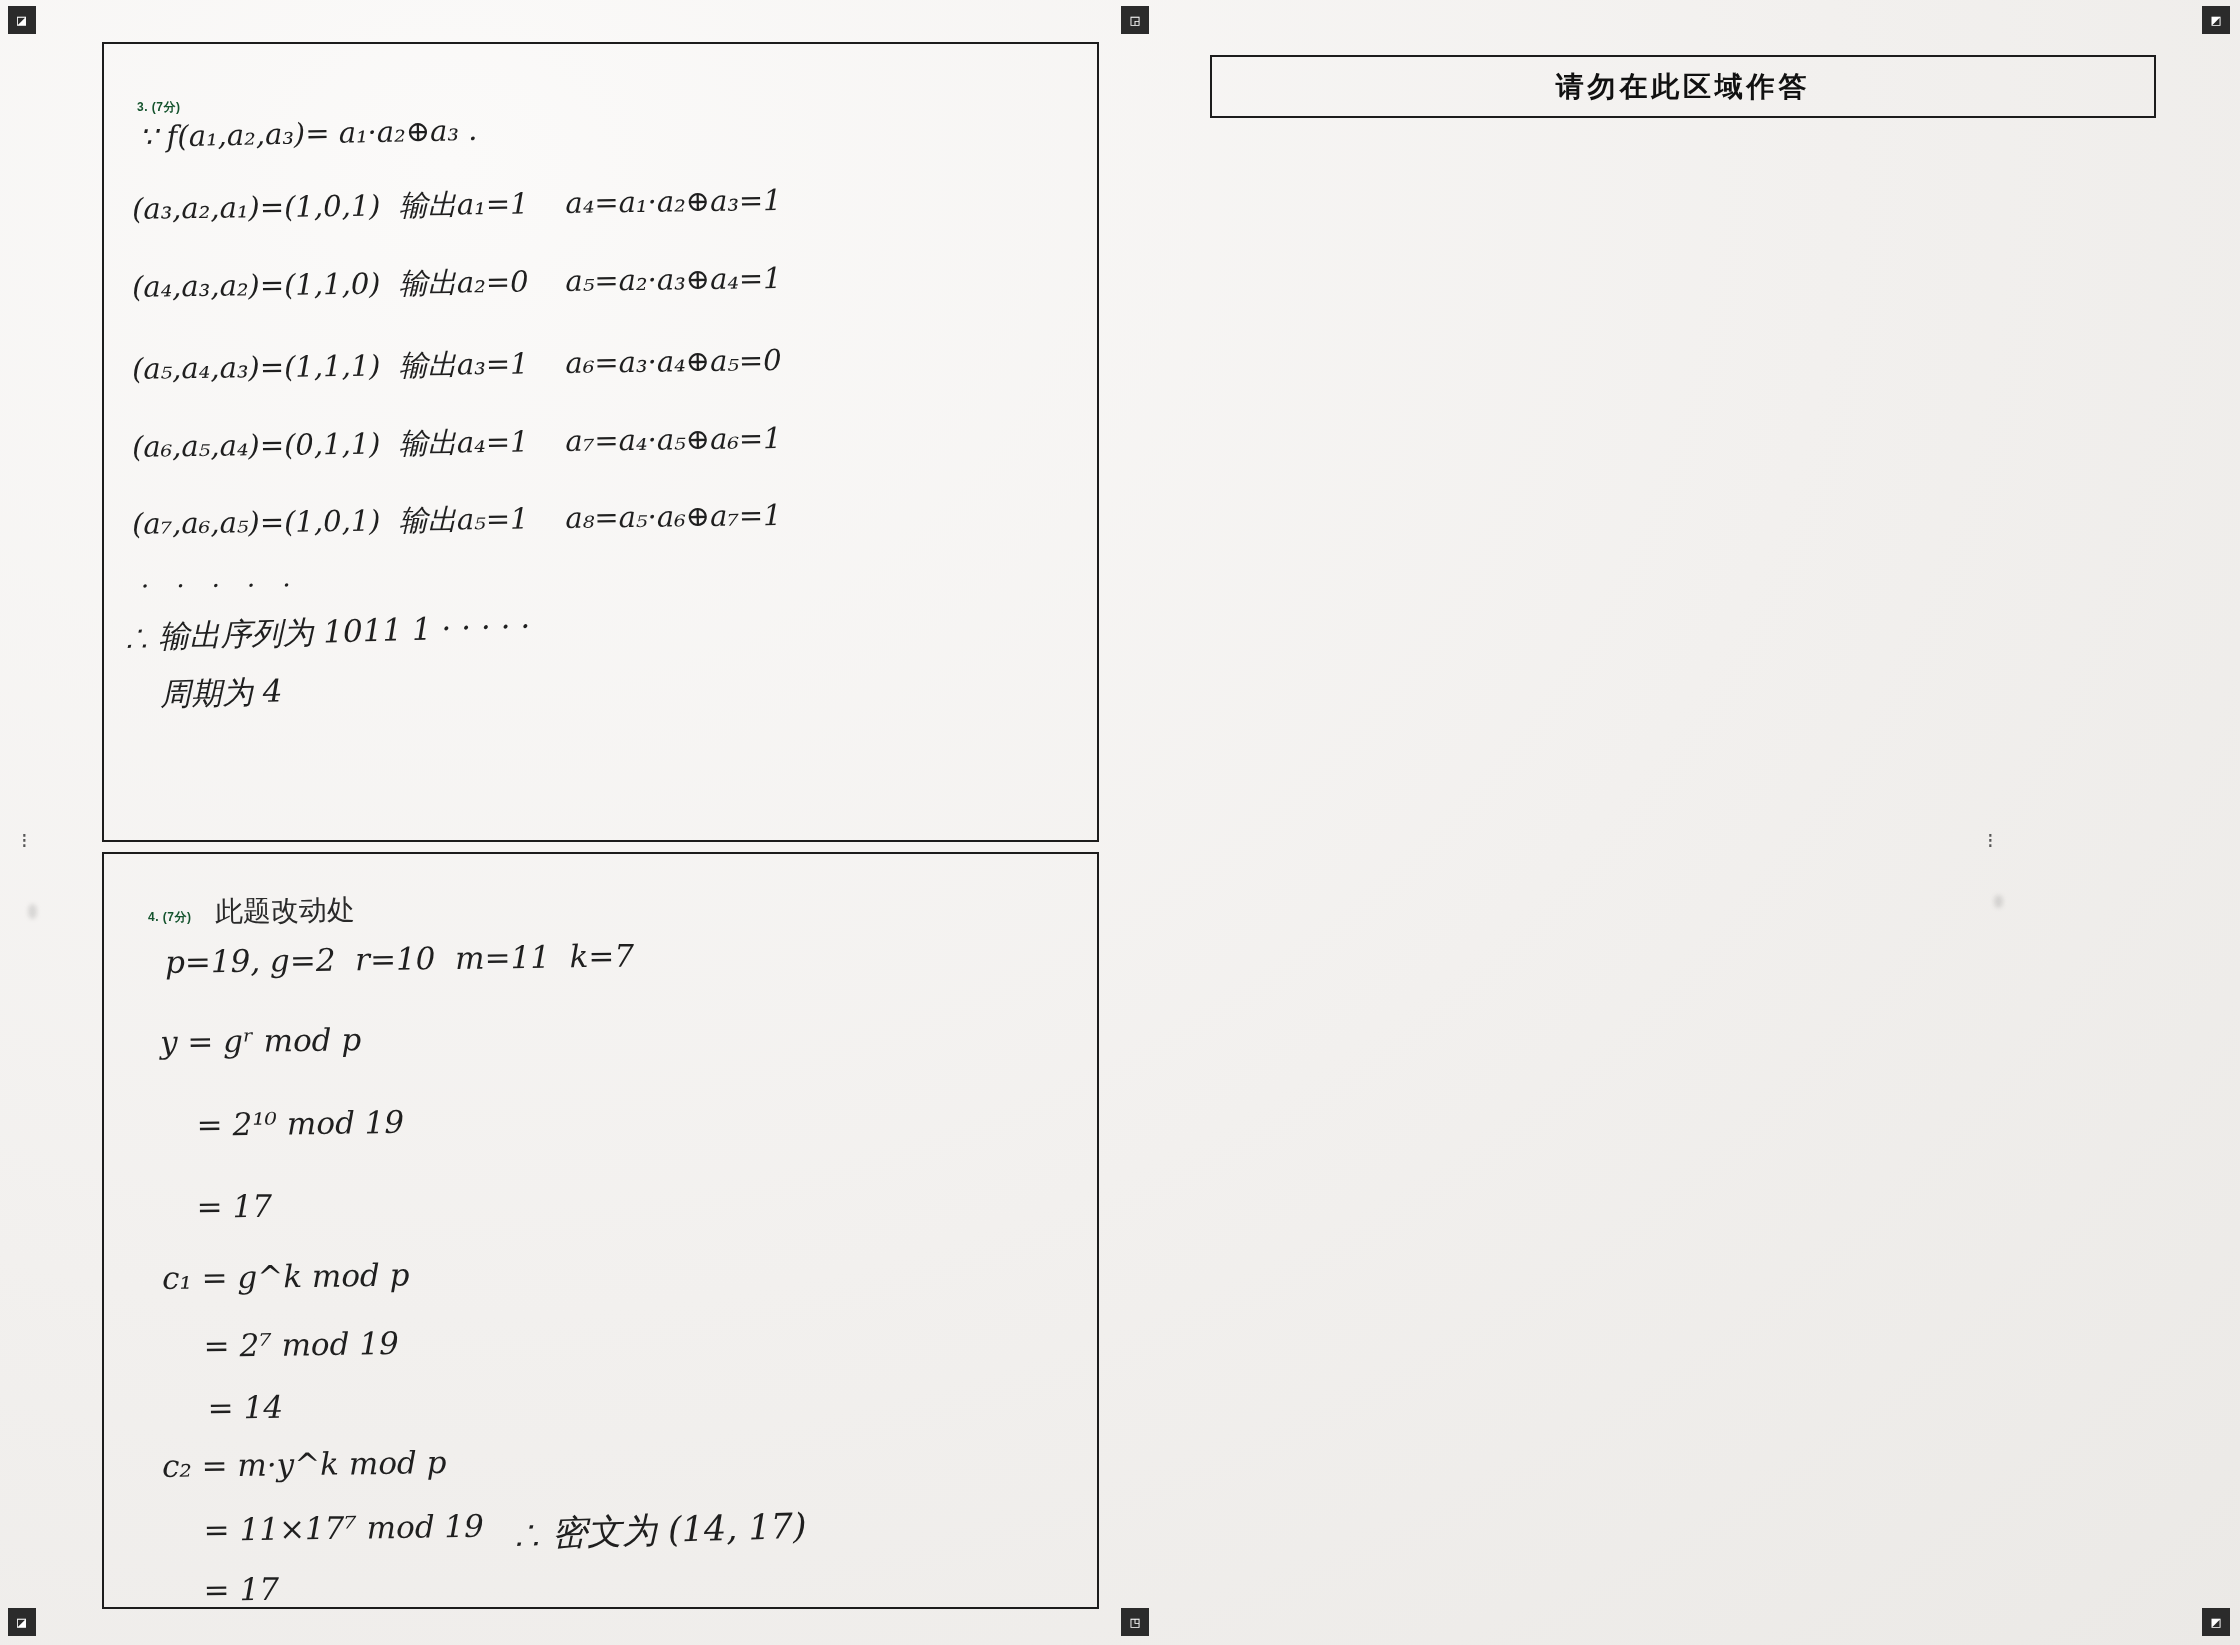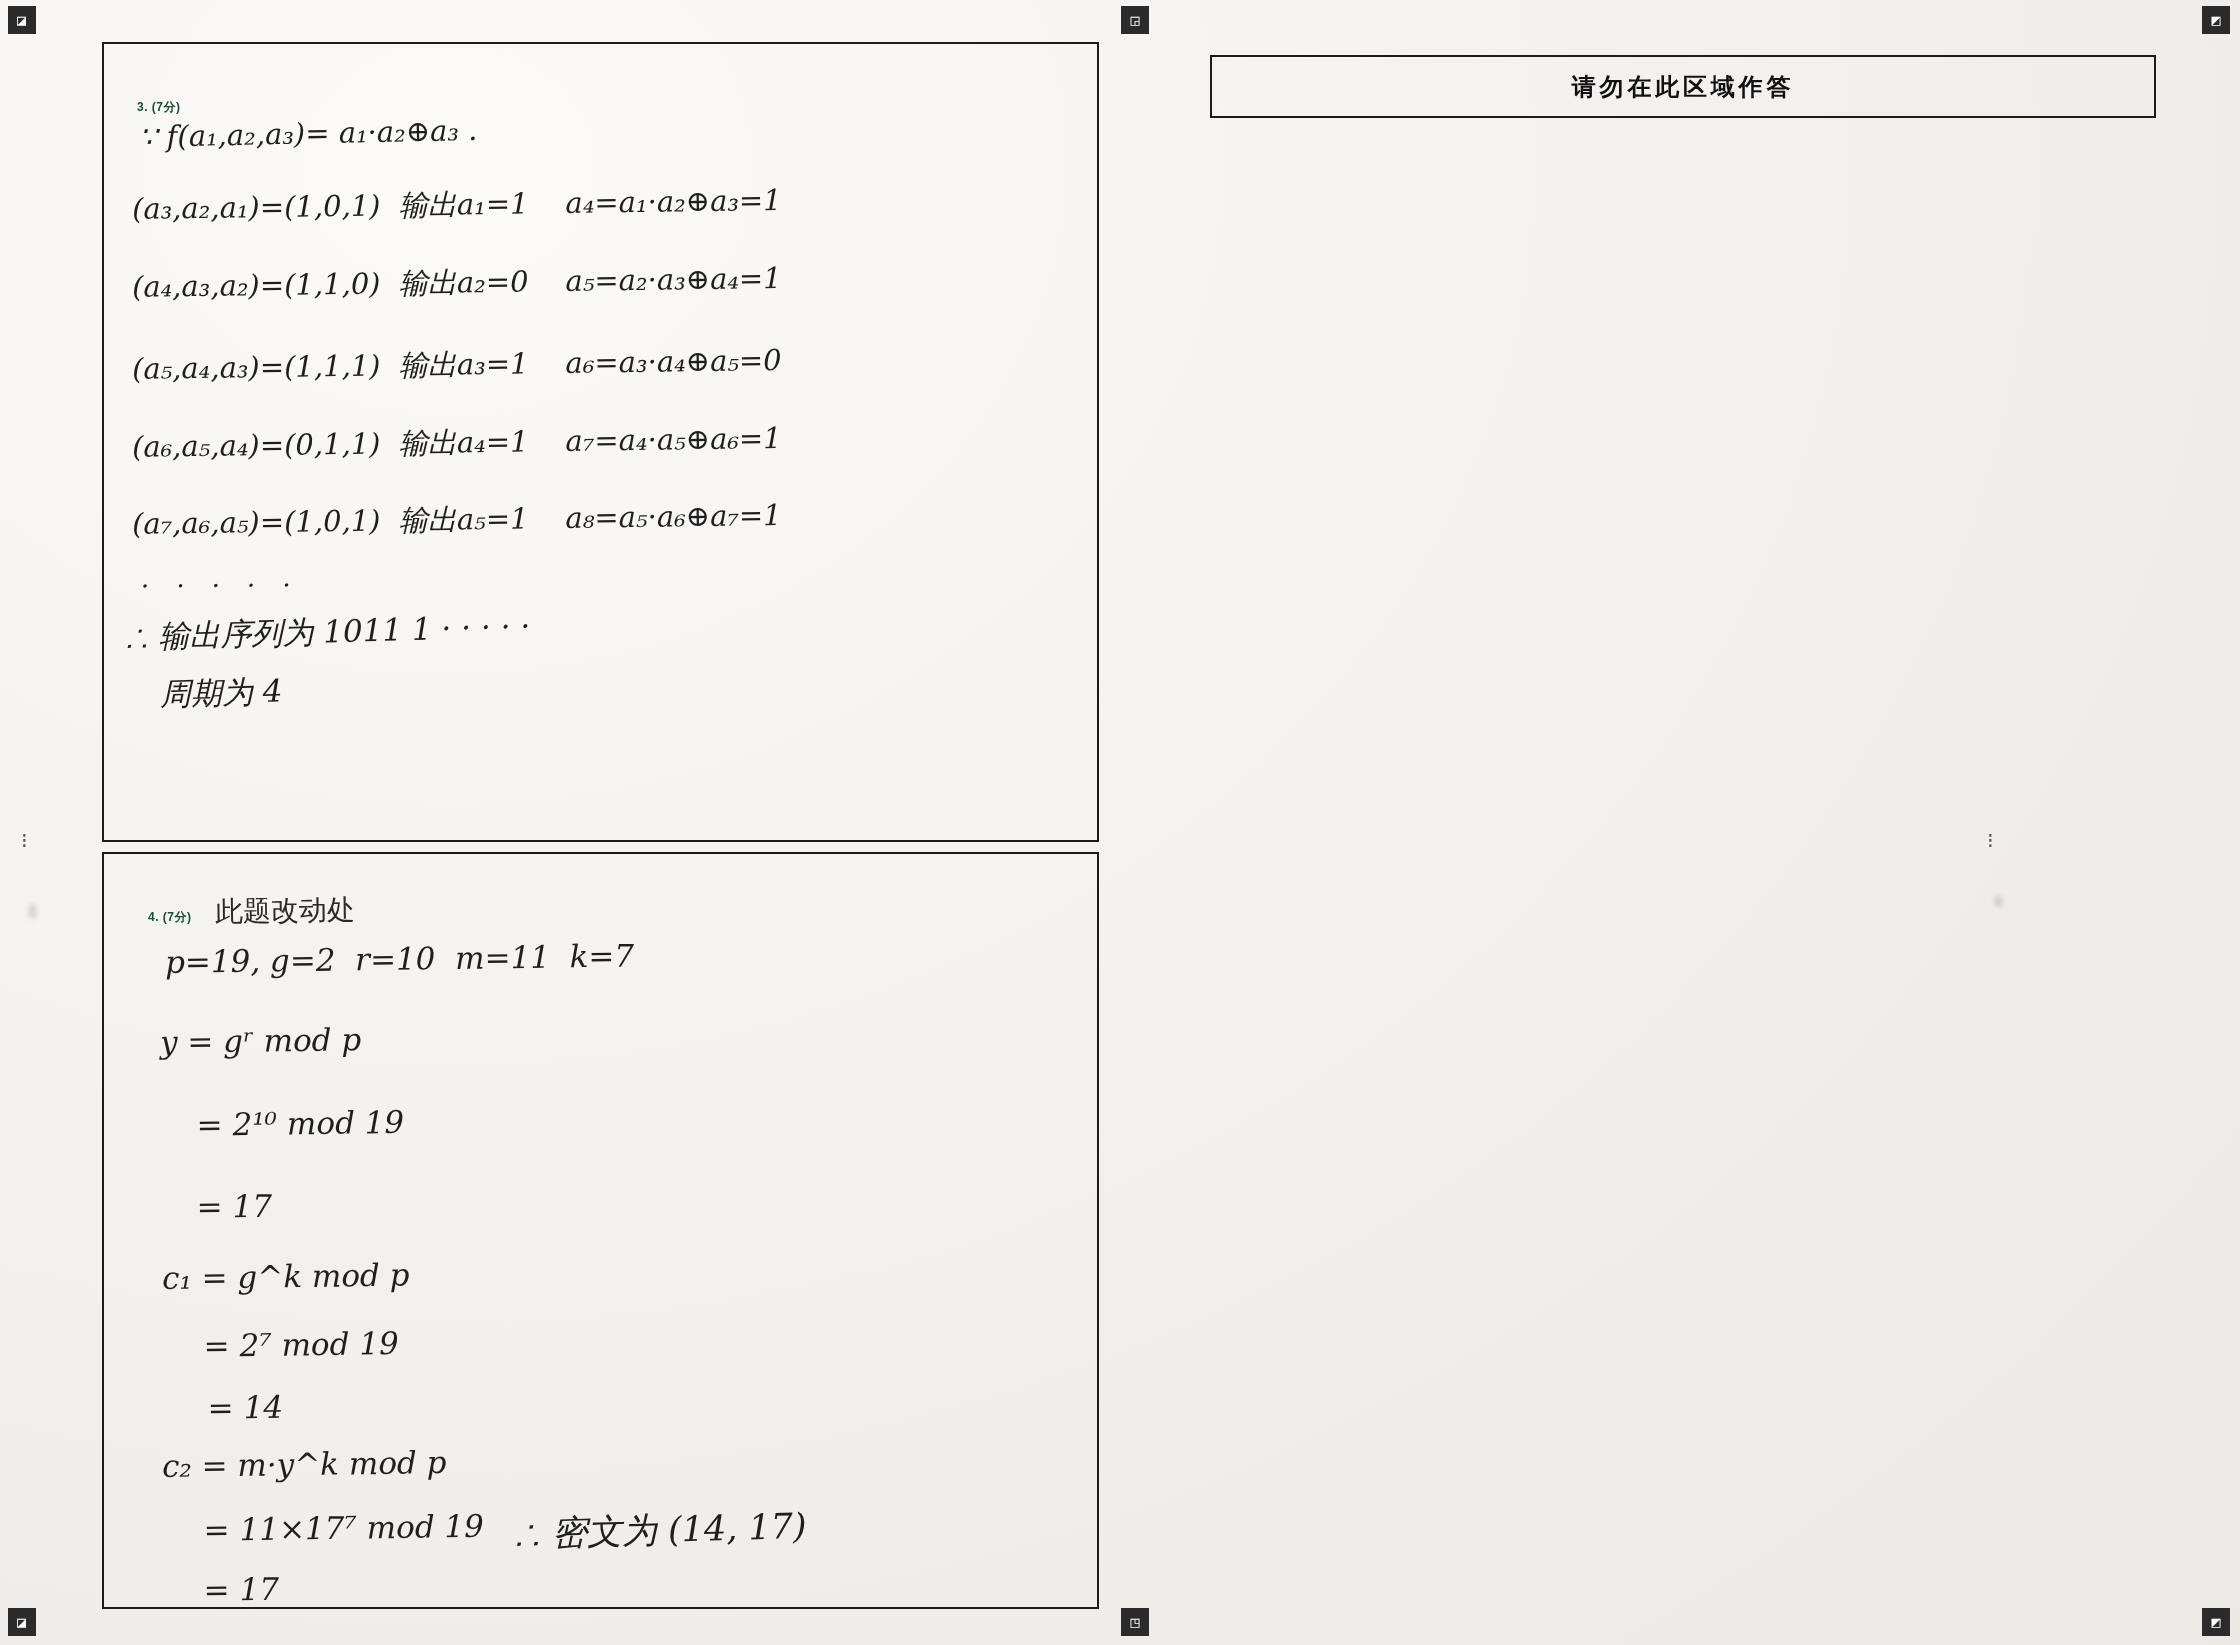--- a/index.html
+++ b/index.html
@@ -66,21 +66,21 @@
     left: 1210px;
     top: 55px;
     width: 942px;
     height: 59px;
     border: 2.8px solid #1c1c1c;
     display: flex;
     align-items: center;
     justify-content: center;
   }
   .no-write-banner span {
-    font-size: 24px;
+    font-size: 28px;
     font-weight: bold;
     color: #111111;
     letter-spacing: 3.8px;
     font-family: "Liberation Sans", sans-serif;
   }
   .hw-line {
     position: absolute;
     font-size: 28px;
     line-height: 32px;
     color: #1f1f1f;

